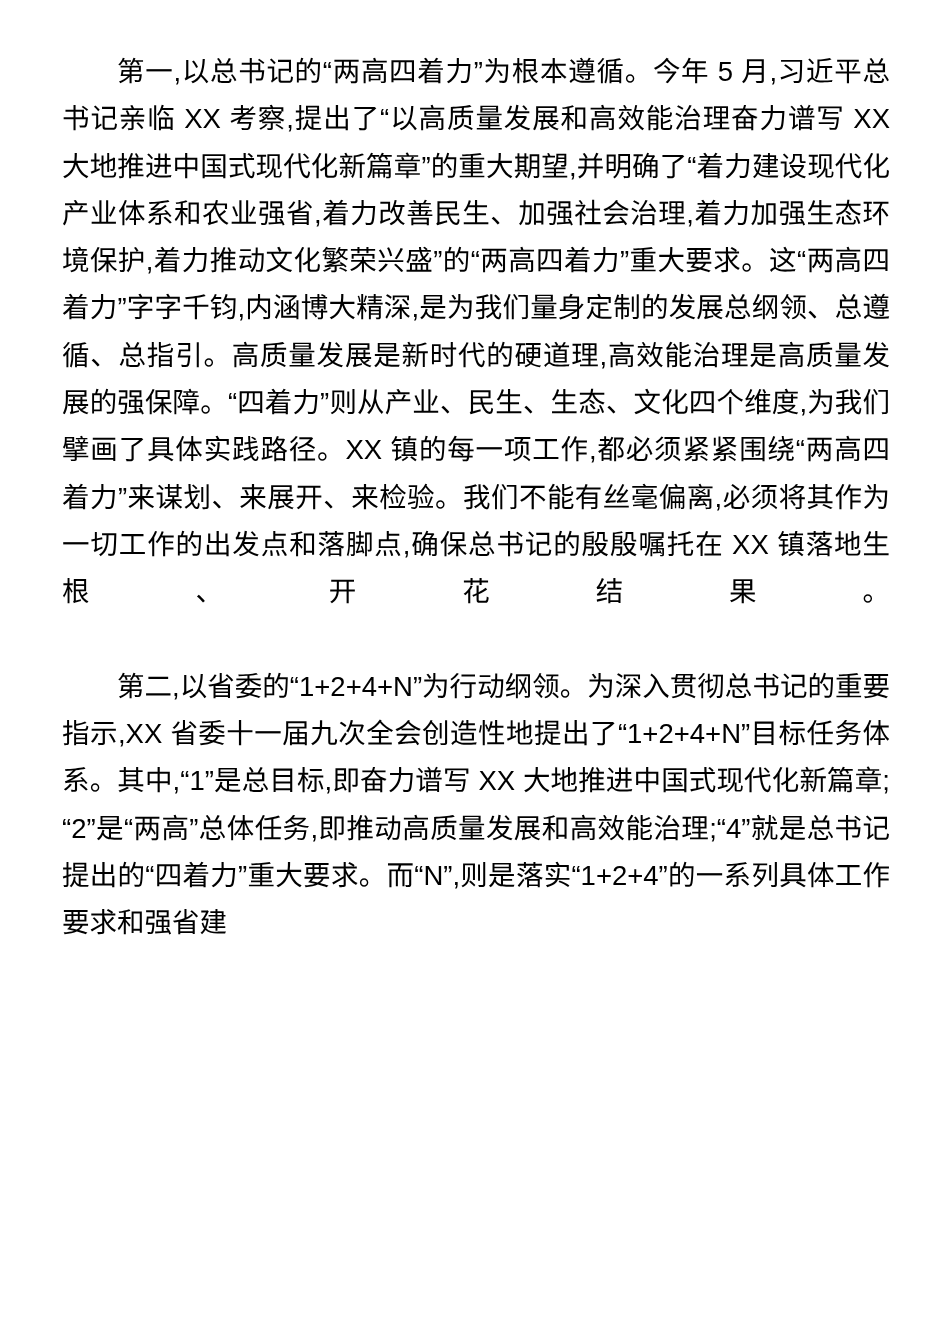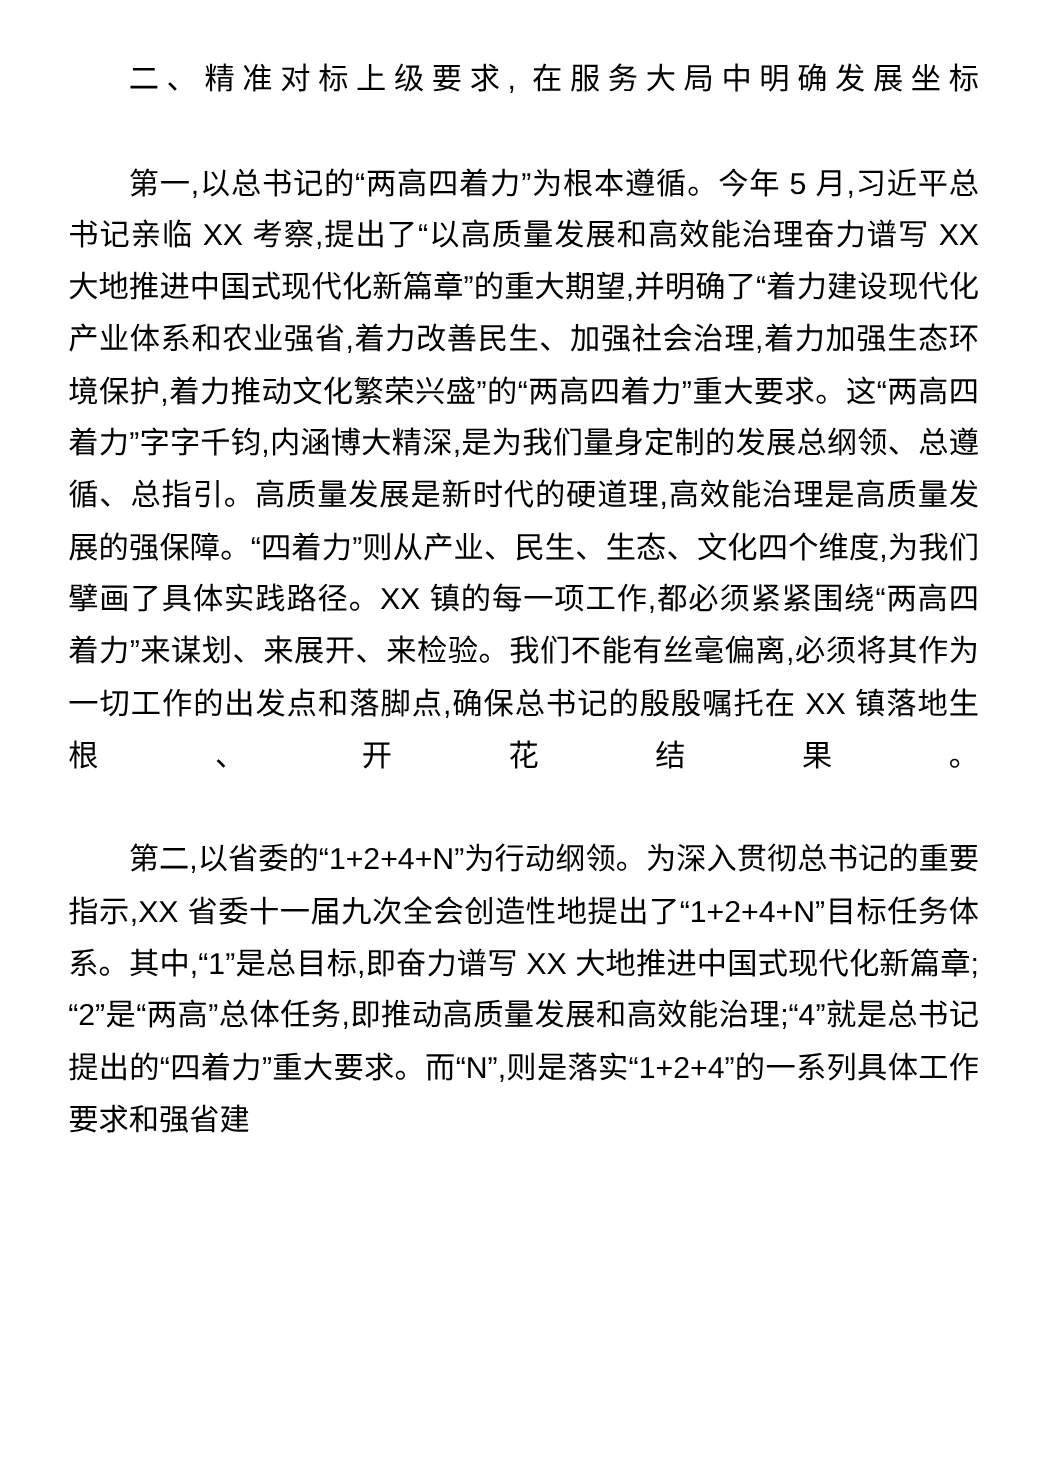--- a/index.html
+++ b/index.html
@@ -51,21 +51,20 @@
   }
   p.nojust:after { display: none; }
 </style>
 </head>
 <body>
 
 <div class="page">
   <div class="doc-body">
 
 
-    <p class="para heading">二、精准对标上级要求, 在服务大局中明确发展坐标</p>
 
 
     <p class="para indent">第一,以总书记的“两高四着力”为根本遵循。今年 5 月,习近平总书记亲临 XX 考察,提出了“以高质量发展和高效能治理奋力谱写 XX 大地推进中国式现代化新篇章”的重大期望,并明确了“着力建设现代化产业体系和农业强省,着力改善民生、加强社会治理,着力加强生态环境保护,着力推动文化繁荣兴盛”的“两高四着力”重大要求。这“两高四着力”字字千钧,内涵博大精深,是为我们量身定制的发展总纲领、总遵循、总指引。高质量发展是新时代的硬道理,高效能治理是高质量发展的强保障。“四着力”则从产业、民生、生态、文化四个维度,为我们擘画了具体实践路径。XX 镇的每一项工作,都必须紧紧围绕“两高四着力”来谋划、来展开、来检验。我们不能有丝毫偏离,必须将其作为一切工作的出发点和落脚点,确保总书记的殷殷嘱托在 XX 镇落地生根、开花结果。</p>
 
     <p class="para indent nojust">第二,以省委的“1+2+4+N”为行动纲领。为深入贯彻总书记的重要指示,XX 省委十一届九次全会创造性地提出了“1+2+4+N”目标任务体系。其中,“1”是总目标,即奋力谱写 XX 大地推进中国式现代化新篇章;“2”是“两高”总体任务,即推动高质量发展和高效能治理;“4”就是总书记提出的“四着力”重大要求。而“N”,则是落实“1+2+4”的一系列具体工作要求和强省建</p>
 
   </div>
 </div>
 
 </body></html>

